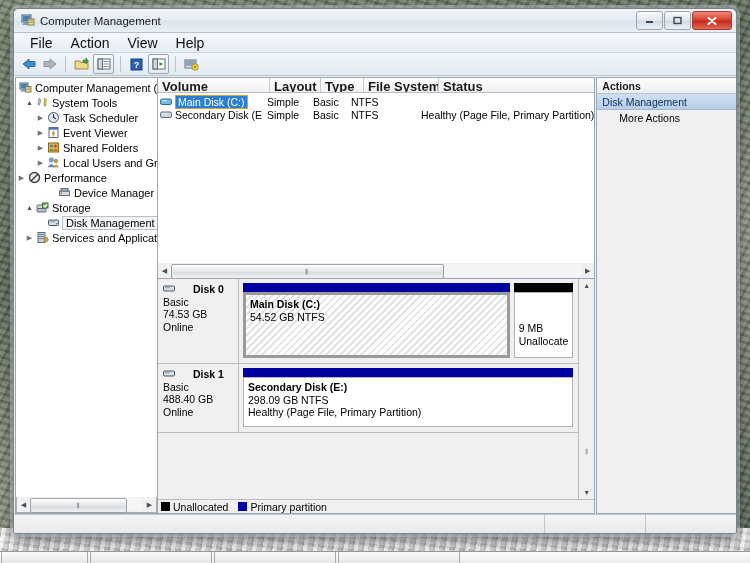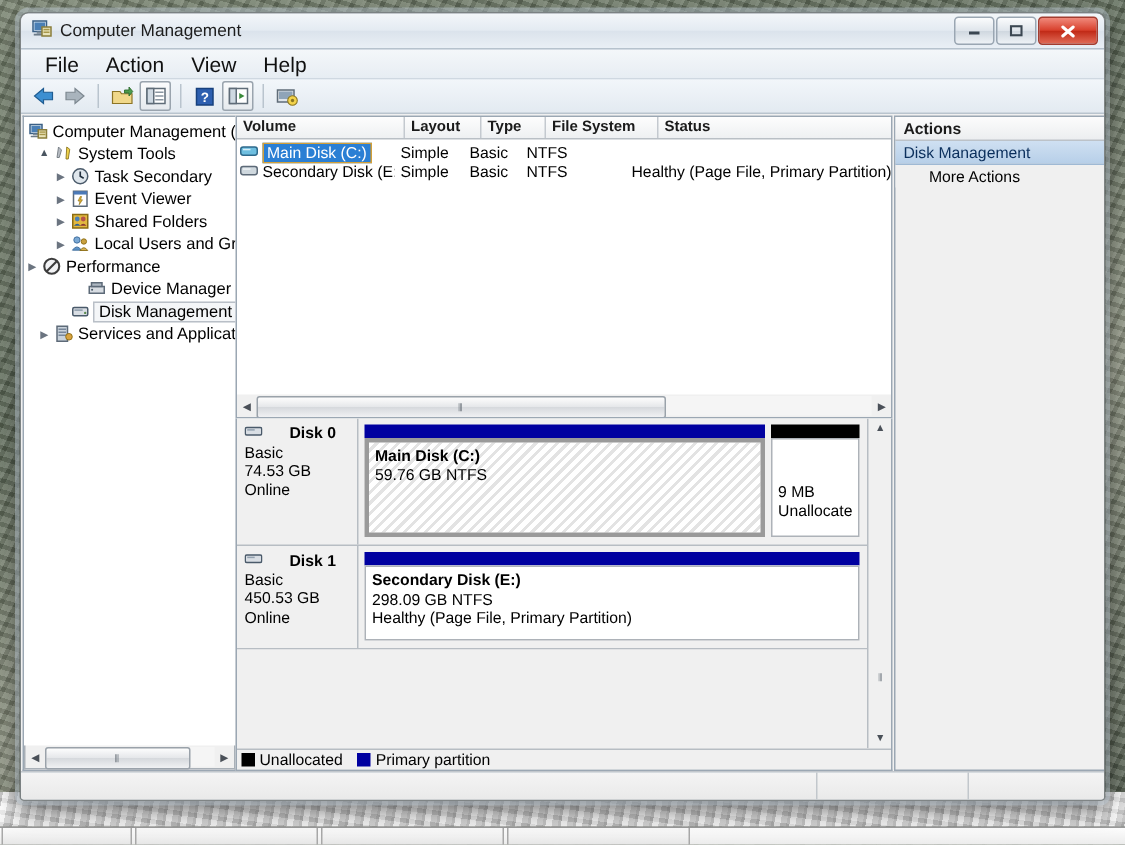--- a/index.html
+++ b/index.html
@@ -96,21 +96,21 @@
   .tlabel{padding-left:2px;}
   .trow.sel .tlabel{border:1px solid #b9bfc7;background:#f4f6f8;padding:0 3px;margin-left:1px;}
   
   #center{flex:1;display:flex;flex-direction:column;margin-top:1px;}
   #vol-list{
     height:200px;background:#fff;border:1px solid #9ba7b3;
     display:flex;flex-direction:column;overflow:hidden;
   }
   #vol-head{display:flex;height:14px;background:linear-gradient(180deg,#fdfdfd,#eef0f2);border-bottom:1px solid #b9bfc5;}
   #vol-head div{
-    font-size:10px;font-weight:bold;color:#1b1b1b;padding:1px 4px;
+    font-size:13px;font-weight:bold;color:#1b1b1b;padding:1px 4px;
     border-right:1px solid #c4c9cf;overflow:hidden;white-space:nowrap;
   }
   .c-vol{width:103px;} .c-lay{width:42px;} .c-typ{width:34px;} .c-fs{width:66px;} .c-st{flex:1;border-right:none !important;}
   .vrow{display:flex;height:11px;align-items:center;font-size:10.5px;white-space:nowrap;color:#000;}
   .vrow .cell{padding-left:4px;overflow:hidden;}
   .vrow .vname{display:flex;align-items:center;gap:3px;padding-left:2px;}
   .vrow.sel .vname-txt{background:#2a7fd4;color:#fff;border:1px solid #d4a038;padding:0 2px;}
   
   .hscroll{height:15px;background:#f0f0f0;border:1px solid #a9b0b7;border-top:none;display:flex;align-items:center;}
   .hs-arrow{width:13px;height:13px;display:flex;align-items:center;justify-content:center;font-size:7px;color:#4a5058;}
@@ -330,21 +330,21 @@
         </div>
 
         <div class="trow" style="padding-left:19px">
           <span class="twist">▶</span>
           <span class="ticon">
             <svg width="13" height="13" viewBox="0 0 13 13">
               <circle cx="6.5" cy="6.5" r="5" fill="#dfe6ec" stroke="#4a5a6a"></circle>
               <path d="M6.5 3.3 L6.5 6.5 L8.8 7.8" stroke="#23313f" stroke-width="1.1" fill="none"></path>
             </svg>
           </span>
-          <span class="tlabel">Task Secondary</span>
+          <span class="tlabel">Task Scheduler</span>
         </div>
 
         <div class="trow" style="padding-left:19px">
           <span class="twist">▶</span>
           <span class="ticon">
             <svg width="13" height="13" viewBox="0 0 13 13">
               <rect x="2" y="1.5" width="9" height="10" fill="#fff" stroke="#5d6a78"></rect>
               <rect x="2" y="1.5" width="9" height="2.2" fill="#4b79b8"></rect>
               <path d="M6.5 5 L5 8 L6.3 8 L5.8 10.5 L8 7.2 L6.7 7.2 L7.4 5 Z" fill="#e2b030" stroke="#8a6b12" stroke-width=".4"></path>
             </svg>
@@ -395,20 +395,32 @@
           <span class="ticon">
             <svg width="13" height="13" viewBox="0 0 13 13">
               <rect x="1.5" y="5" width="10" height="4.5" fill="#d7dce2" stroke="#5d6a78"></rect>
               <rect x="3" y="2.5" width="7" height="2.5" fill="#aeb8c2" stroke="#5d6a78"></rect>
               <circle cx="3.4" cy="7.2" r=".7" fill="#4a5a6a"></circle>
             </svg>
           </span>
           <span class="tlabel">Device Manager</span>
         </div>
 
+        <div class="trow" style="padding-left:8px">
+          <span class="twist open">▲</span>
+          <span class="ticon">
+            <svg width="13" height="13" viewBox="0 0 13 13">
+              <rect x="1" y="4" width="9" height="4" rx="1" fill="#cfd6dd" stroke="#5d6a78"></rect>
+              <rect x="1" y="7.5" width="9" height="3.5" rx="1" fill="#b6c0ca" stroke="#5d6a78"></rect>
+              <rect x="6.5" y="2" width="5.5" height="5" fill="#6fae5e" stroke="#3e6f33"></rect>
+              <path d="M7.5 4.5 L9 6 L11.2 3.2" stroke="#fff" stroke-width="1.2" fill="none"></path>
+            </svg>
+          </span>
+          <span class="tlabel">Storage</span>
+        </div>
 
         <div class="trow sel" style="padding-left:19px">
           <span class="twist"></span>
           <span class="ticon">
             <svg width="13" height="13" viewBox="0 0 13 13">
               <rect x="1.5" y="4" width="10" height="5.5" rx="1" fill="#d9dee4" stroke="#4a5a6a"></rect>
               <rect x="2.6" y="5.2" width="5.5" height="1.1" fill="#93a1af"></rect>
               <circle cx="9.8" cy="7.6" r=".8" fill="#5b8c4e"></circle>
             </svg>
           </span>
@@ -510,21 +522,21 @@
                 </div>
                 <div>Basic</div>
                 <div>74.53 GB</div>
                 <div>Online</div>
               </div>
               <div class="disk-bars">
                 <div class="part selected" style="flex:74">
                   <div class="cap blue"></div>
                   <div class="body">
                     <div class="pname">Main Disk  (C:)</div>
-                    <div>59.76 GB NTFS</div>
+                    <div>54.52 GB NTFS</div>
                   </div>
                 </div>
                 <div class="part" style="flex:16">
                   <div class="cap black"></div>
                   <div class="body" style="padding-top:29px">
                     <div>9 MB</div>
                     <div>Unallocate</div>
                   </div>
                 </div>
               </div>
@@ -535,21 +547,21 @@
                 <div class="dtitle">
                   <span>
                     <svg width="12" height="9" viewBox="0 0 12 9">
                       <rect x=".5" y="2" width="11" height="5" rx="1" fill="#d9dee4" stroke="#4a5a6a"></rect>
                       <rect x="1.8" y="3.1" width="5" height="1" fill="#93a1af"></rect>
                     </svg>
                   </span>
                   <span>Disk 1</span>
                 </div>
                 <div>Basic</div>
-                <div>450.53 GB</div>
+                <div>488.40 GB</div>
                 <div>Online</div>
               </div>
               <div class="disk-bars">
                 <div class="part" style="flex:100">
                   <div class="cap blue"></div>
                   <div class="body">
                     <div class="pname">Secondary Disk  (E:)</div>
                     <div>298.09 GB NTFS</div>
                     <div>Healthy (Page File, Primary Partition)</div>
                   </div>

